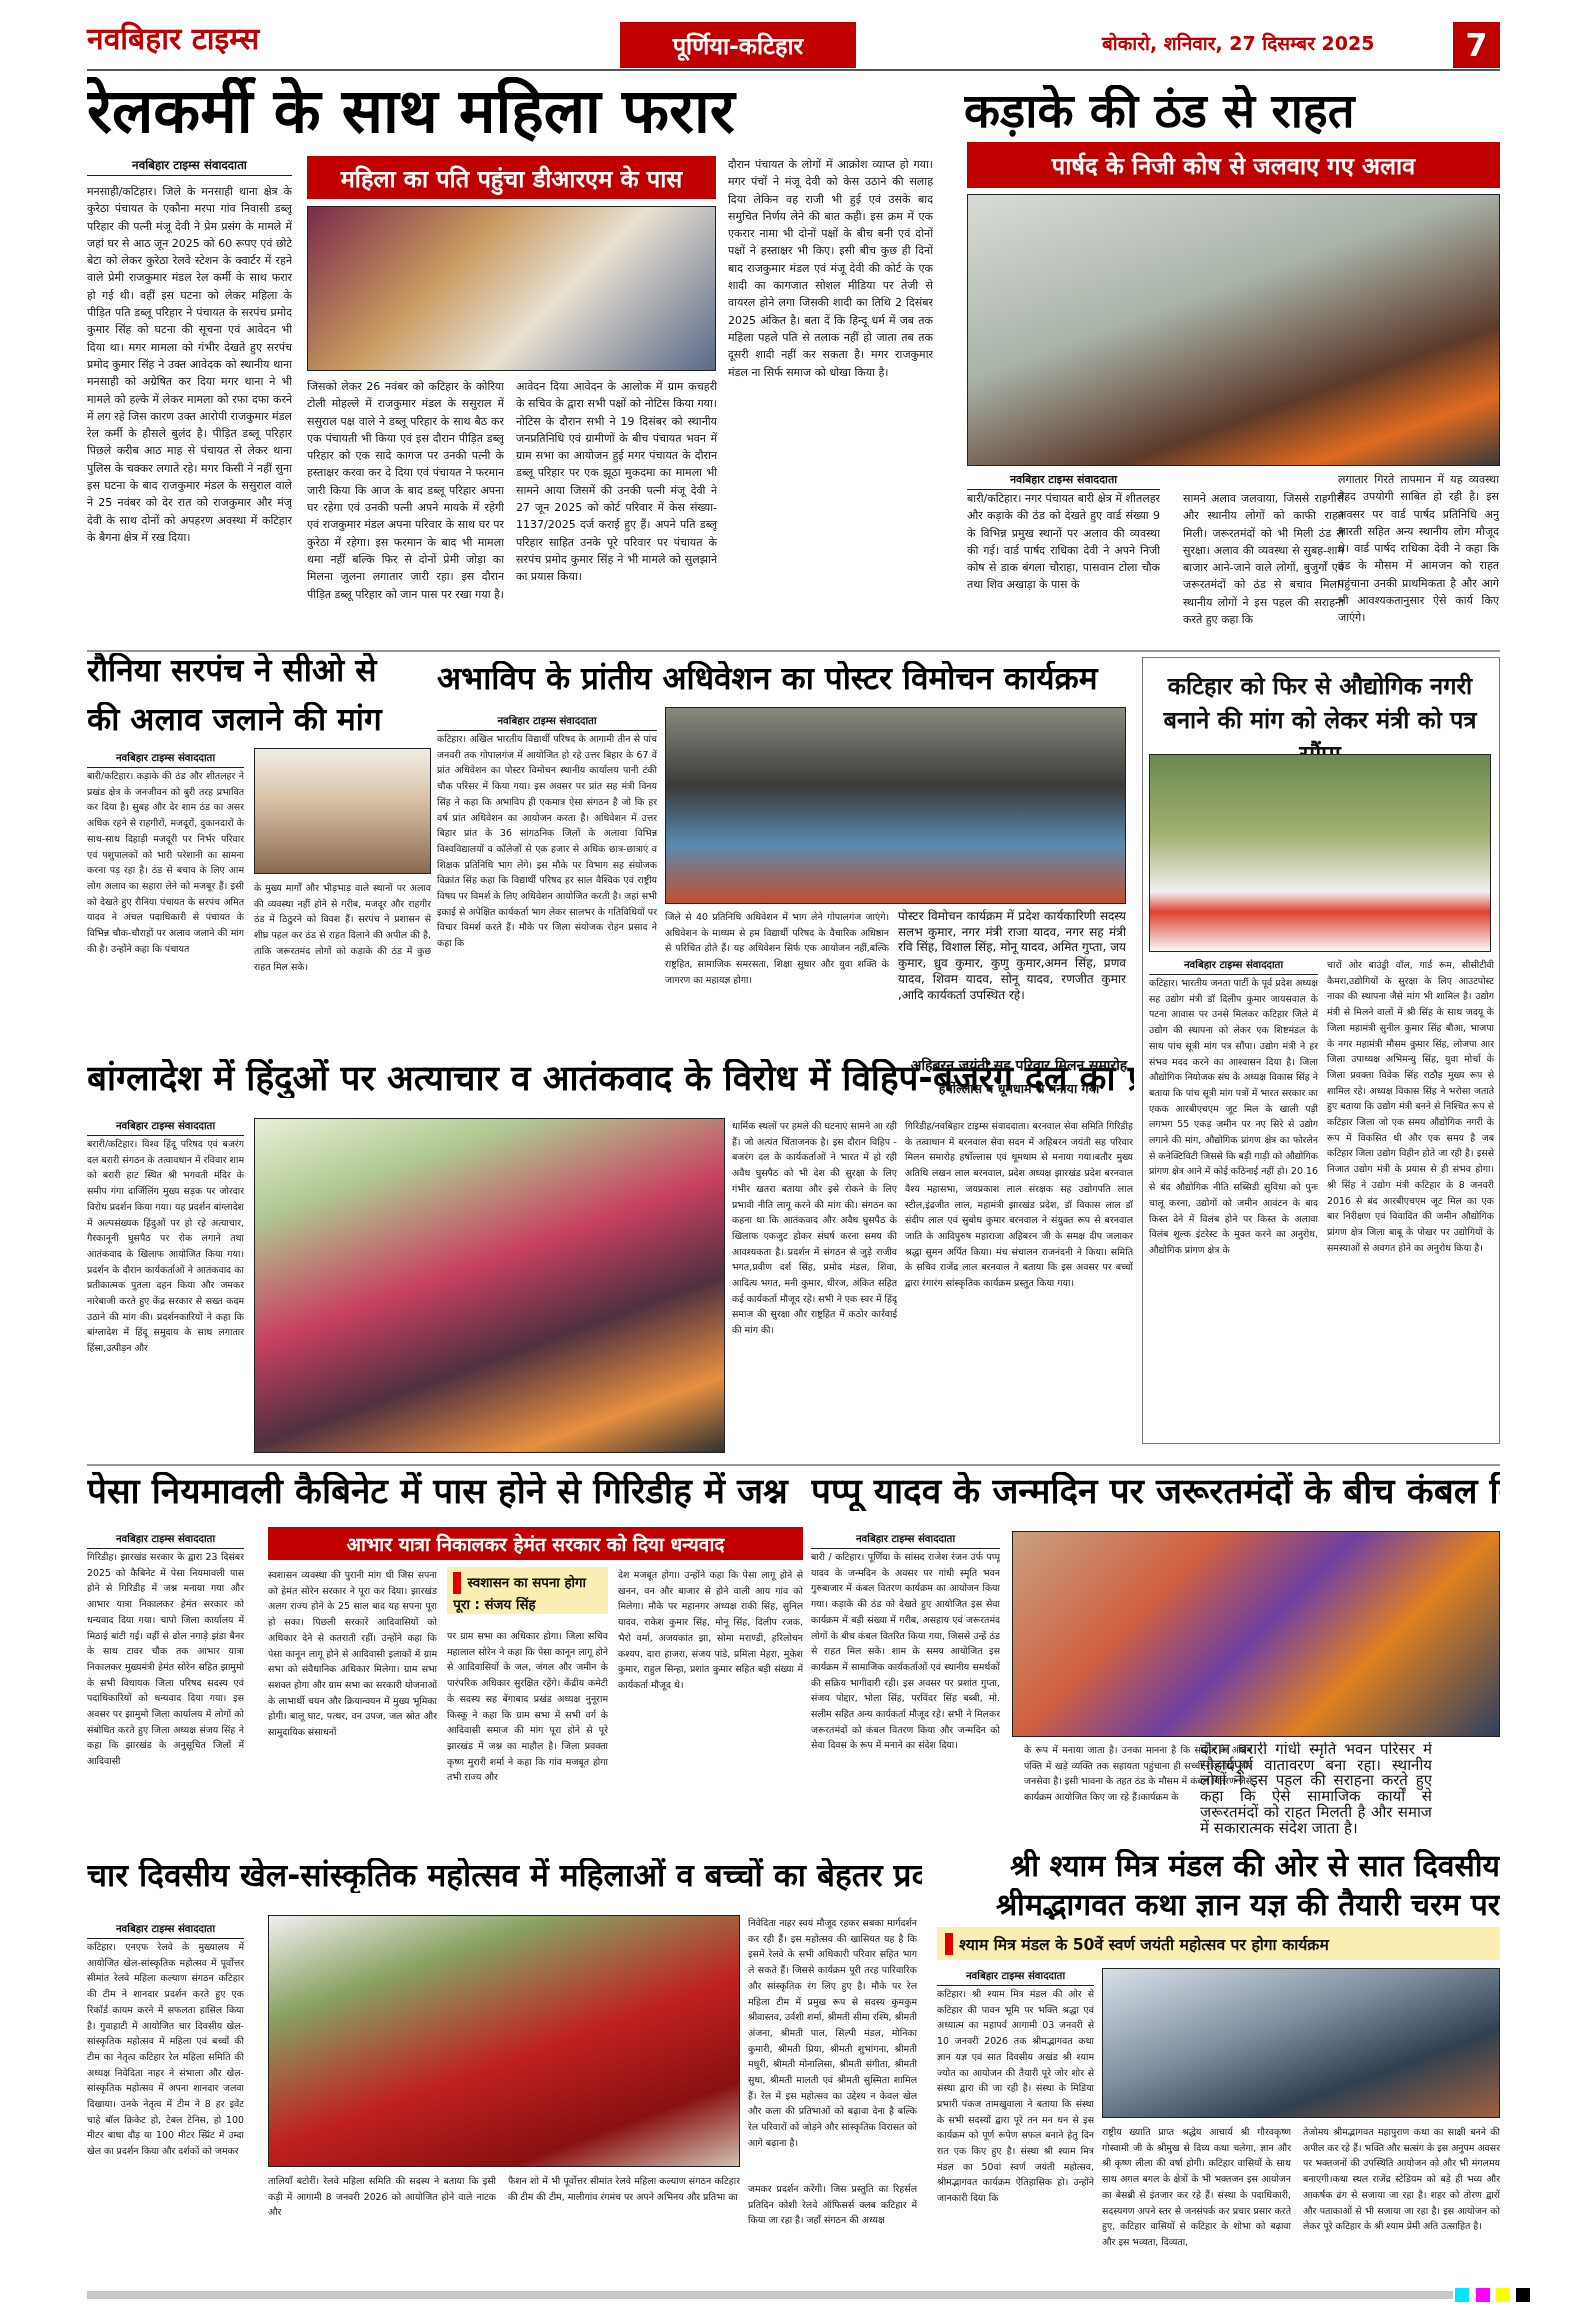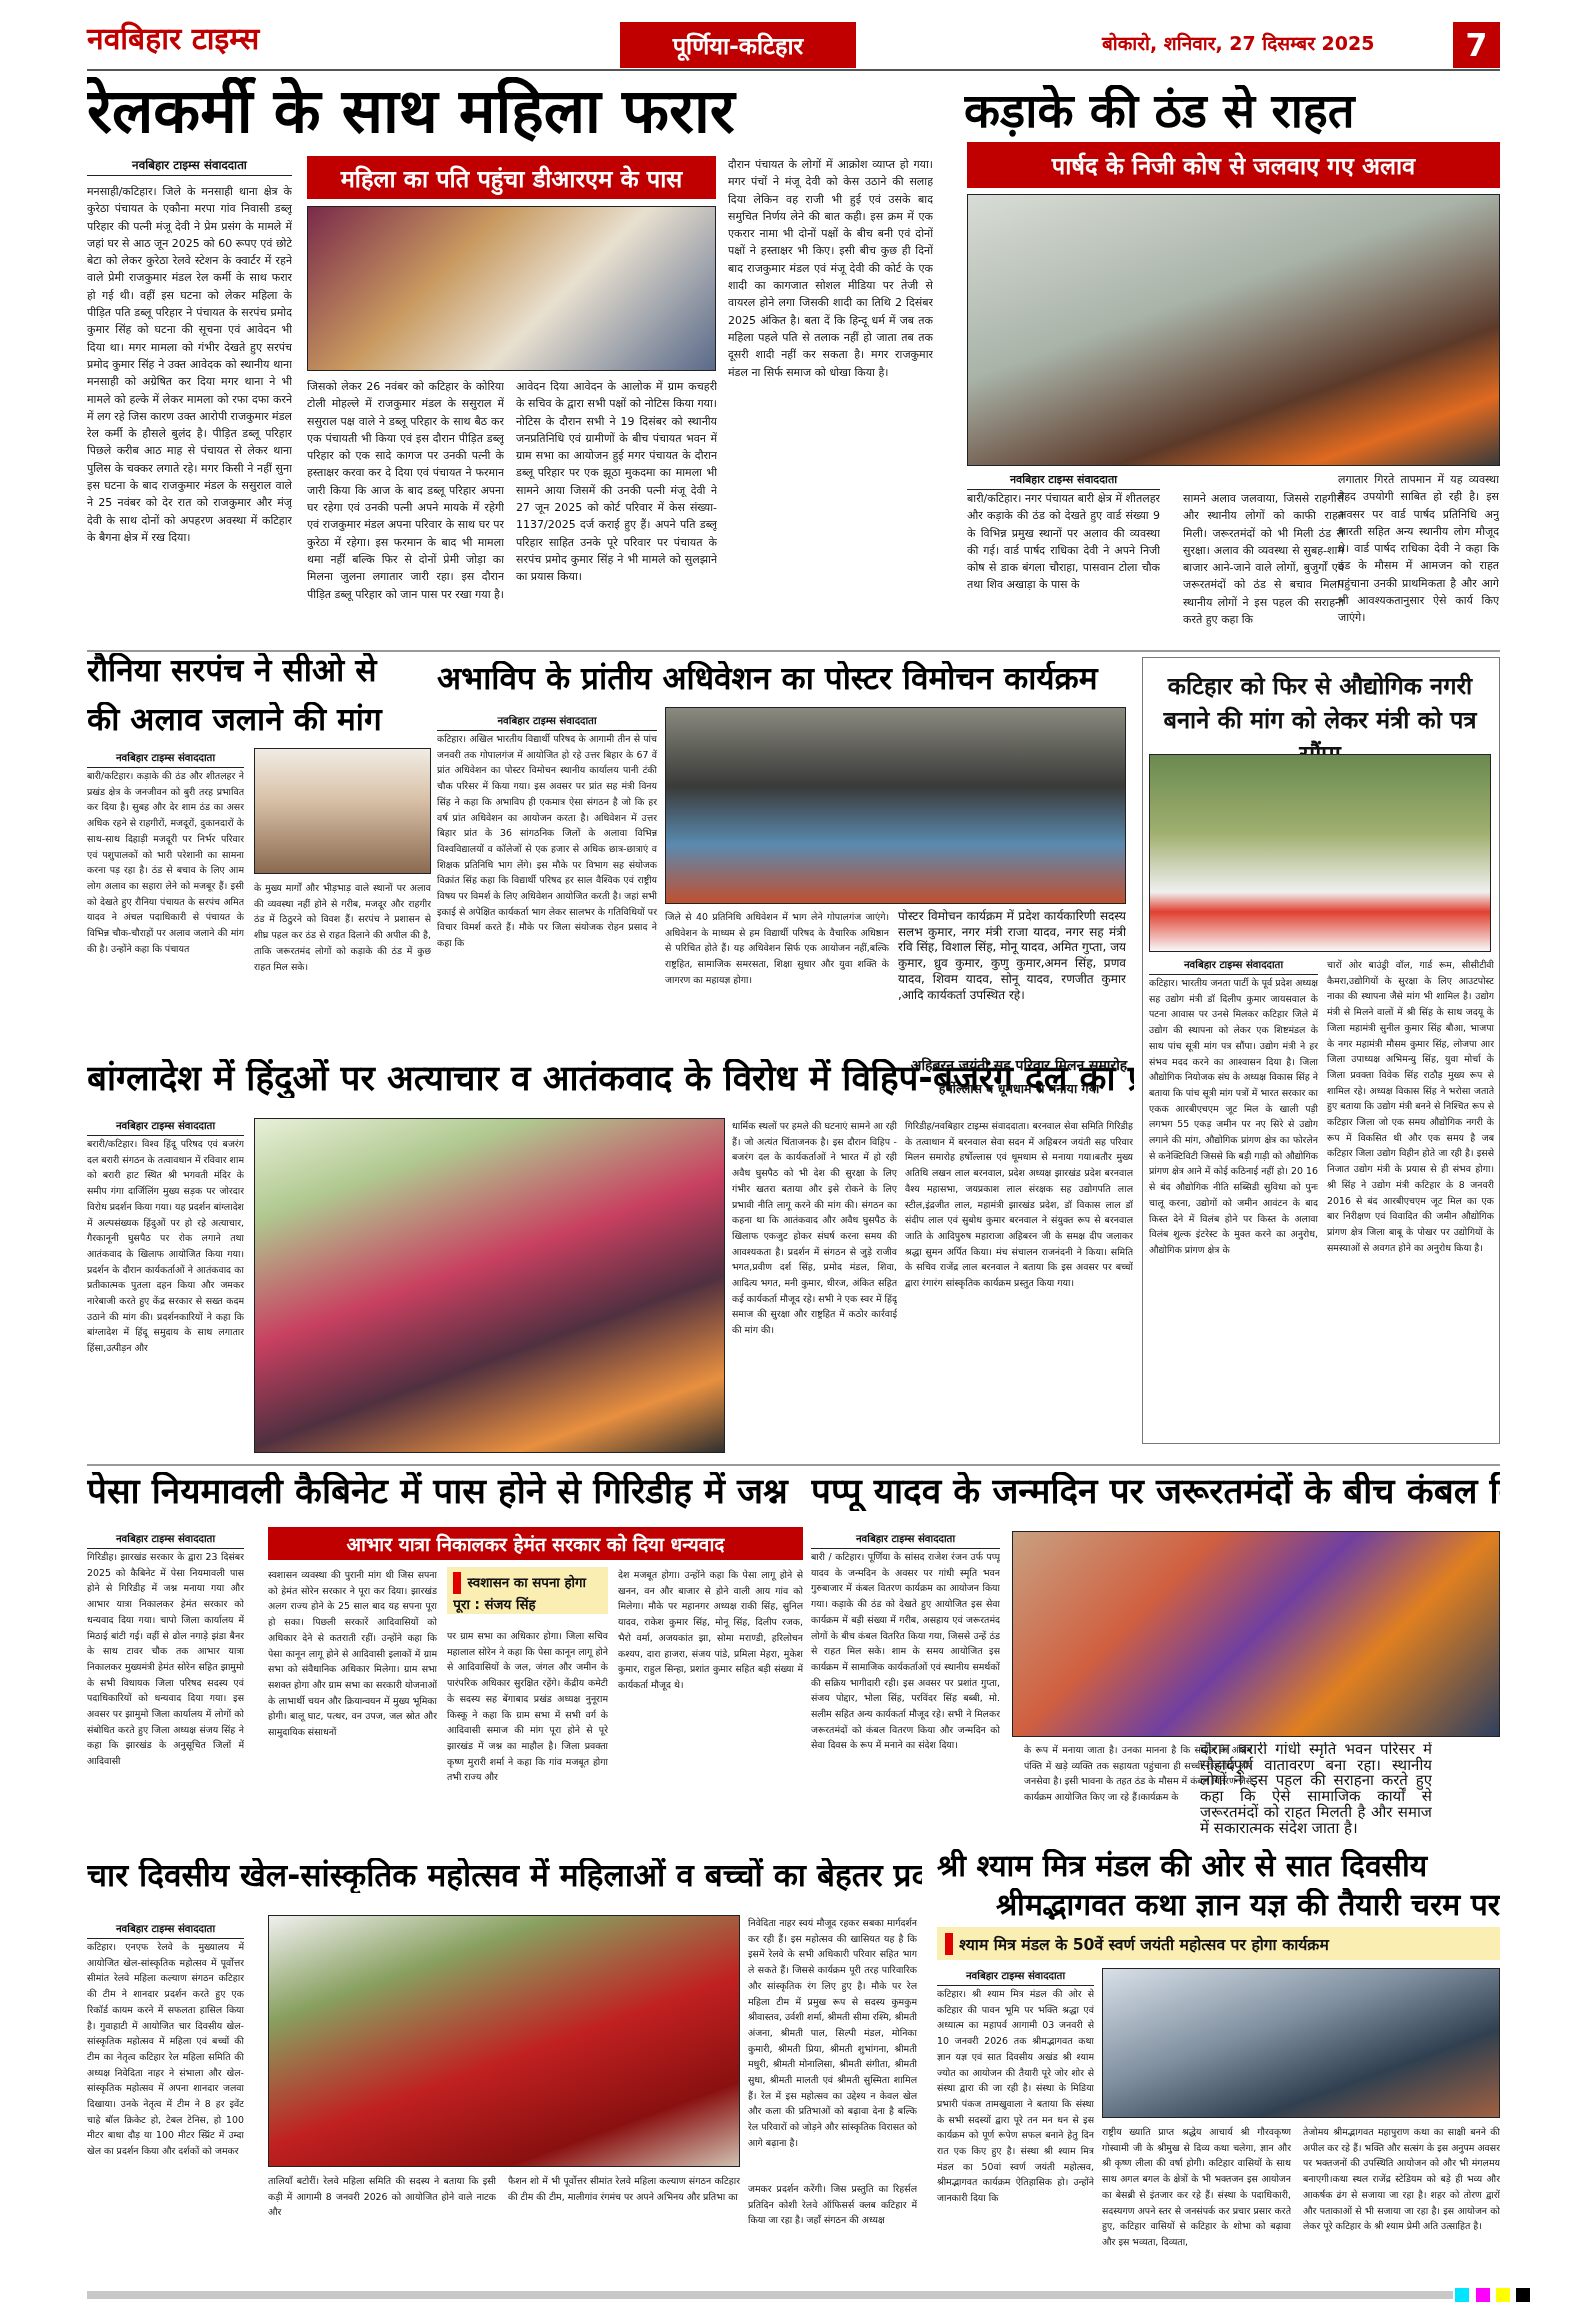--- a/index.html
+++ b/index.html
@@ -90,21 +90,21 @@
 <div class="abs body" style="left:447px;top:1628px;width:161px;height:246px;font-size:9.4px;line-height:15.7px;">पर ग्राम सभा का अधिकार होगा। जिला सचिव महालाल सोरेन ने कहा कि पेसा कानून लागू होने से आदिवासियों के जल, जंगल और जमीन के पारंपरिक अधिकार सुरक्षित रहेंगे। केंद्रीय कमेटी के सदस्य सह बेंगाबाद प्रखंड अध्यक्ष नुनूराम किस्कू ने कहा कि ग्राम सभा में सभी वर्ग के आदिवासी समाज की मांग पूरा होने से पूरे झारखंड में जश्न का माहौल है। जिला प्रवक्ता कृष्ण मुरारी शर्मा ने कहा कि गांव मजबूत होगा तभी राज्य और</div>
 <div class="abs body" style="left:618px;top:1567px;width:185px;height:307px;font-size:9.4px;line-height:15.7px;">देश मजबूत होगा। उन्होंने कहा कि पेसा लागू होने से खनन, वन और बाजार से होने वाली आय गांव को मिलेगा। मौके पर महानगर अध्यक्ष राकी सिंह, सुनिल यादव, राकेश कुमार सिंह, मोनू सिंह, दिलीप रजक, भैरो वर्मा, अजयकांत झा, सोमा मराण्डी, हरिलोचन कश्यप, दारा हाजरा, संजय पांडे, प्रमिला मेहरा, मुकेश कुमार, राहुल सिन्हा, प्रशांत कुमार सहित बड़ी संख्या में कार्यकर्ता मौजूद थे।</div>
 
 <div class="abs hl" style="left:811px;top:1472px;width:689px;font-size:35px;">पप्पू यादव के जन्मदिन पर जरूरतमंदों के बीच कंबल वितरण</div>
 <div class="abs byline" style="left:811px;top:1531px;width:189px;font-size:10.2px;">नवबिहार टाइम्स संवाददाता</div>
 <div class="abs body" style="left:811px;top:1549px;width:189px;height:324px;font-size:9.4px;line-height:15.7px;">बारी / कटिहार। पूर्णिया के सांसद राजेश रंजन उर्फ पप्पू यादव के जन्मदिन के अवसर पर गांधी स्मृति भवन गुरुबाजार में कंबल वितरण कार्यक्रम का आयोजन किया गया। कड़ाके की ठंड को देखते हुए आयोजित इस सेवा कार्यक्रम में बड़ी संख्या में गरीब, असहाय एवं जरूरतमंद लोगों के बीच कंबल वितरित किया गया, जिससे उन्हें ठंड से राहत मिल सके। शाम के समय आयोजित इस कार्यक्रम में सामाजिक कार्यकर्ताओं एवं स्थानीय समर्थकों की सक्रिय भागीदारी रही। इस अवसर पर प्रशांत गुप्ता, संजय पोद्दार, भोला सिंह, परविंदर सिंह बब्बी, मो. सलीम सहित अन्य कार्यकर्ता मौजूद रहे। सभी ने मिलकर जरूरतमंदों को कंबल वितरण किया और जन्मदिन को सेवा दिवस के रूप में मनाने का संदेश दिया।</div>
 <div class="abs photo" style="left:1012px;top:1531px;width:488px;height:206px;background:linear-gradient(135deg,#c8a080 0%,#d06040 30%,#7040a0 50%,#e08020 70%,#304060 100%);"></div>
 <div class="abs body" style="left:1024px;top:1742px;width:228px;height:102px;font-size:9.4px;line-height:15.7px;">के रूप में मनाया जाता है। उनका मानना है कि समाज के अंतिम पंक्ति में खड़े व्यक्ति तक सहायता पहुंचाना ही सच्ची राजनीति और जनसेवा है। इसी भावना के तहत ठंड के मौसम में कंबल वितरण जैसे कार्यक्रम आयोजित किए जा रहे हैं।कार्यक्रम के</div>
 <div class="abs body" style="left:1200px;top:1742px;width:232px;height:102px;font-size:15px;line-height:15.7px;">दौरान बरारी गांधी स्मृति भवन परिसर में सौहार्दपूर्ण वातावरण बना रहा। स्थानीय लोगों ने इस पहल की सराहना करते हुए कहा कि ऐसे सामाजिक कार्यों से जरूरतमंदों को राहत मिलती है और समाज में सकारात्मक संदेश जाता है।</div>
 
-<div class="abs hl" style="left:937px;top:1849px;width:563px;font-size:30px;text-align:left;">श्री श्याम मित्र मंडल की ओर से सात दिवसीय</div>
+<div class="abs hl" style="left:937px;top:1849px;width:563px;font-size:30px;text-align:right;">श्री श्याम मित्र मंडल की ओर से सात दिवसीय</div>
 <div class="abs hl" style="left:937px;top:1888px;width:563px;font-size:30px;text-align:right;">श्रीमद्भागवत कथा ज्ञान यज्ञ की तैयारी चरम पर</div>
 <div class="abs yellow" style="left:937px;top:1927px;width:563px;height:33px;padding:0 7.9px;font-size:15.7px;font-weight:bold;display:flex;align-items:center;white-space:nowrap;overflow:hidden;">
   <span class="bullet"></span>
     <span>श्याम मित्र मंडल के 50वें स्वर्ण जयंती महोत्सव पर होगा कार्यक्रम</span>
 </div>
 <div class="abs byline" style="left:937px;top:1968px;width:157px;font-size:10.2px;">नवबिहार टाइम्स संवाददाता</div>
 <div class="abs body" style="left:937px;top:1986px;width:157px;height:303px;font-size:9.4px;line-height:15.7px;">कटिहार। श्री श्याम मित्र मंडल की ओर से कटिहार की पावन भूमि पर भक्ति श्रद्धा एवं अध्यात्म का महापर्व आगामी 03 जनवरी से 10 जनवरी 2026 तक श्रीमद्भागवत कथा ज्ञान यज्ञ एवं सात दिवसीय अखंड श्री श्याम ज्योत का आयोजन की तैयारी पूरे जोर शोर से संस्था द्वारा की जा रही है। संस्था के मिडिया प्रभारी पंकज तामखुवाला ने बताया कि संस्था के सभी सदस्यों द्वारा पूरे तन मन धन से इस कार्यक्रम को पूर्ण रूपेण सफल बनाने हेतु दिन रात एक किए हुए है। संस्था श्री श्याम मित्र मंडल का 50वां स्वर्ण जयंती महोत्सव, श्रीमद्भागवत कार्यक्रम ऐतिहासिक हो। उन्होंने जानकारी दिया कि</div>
 <div class="abs photo" style="left:1102px;top:1968px;width:398px;height:150px;background:linear-gradient(160deg,#d8e0e8 0%,#8090a0 40%,#304050 70%,#a06040 100%);"></div>
 <div class="abs body" style="left:1102px;top:2124px;width:189px;height:165px;font-size:9.4px;line-height:15.7px;">राष्ट्रीय ख्याति प्राप्त श्रद्धेय आचार्य श्री गौरवकृष्ण गोस्वामी जी के श्रीमुख से दिव्य कथा चलेगा, ज्ञान और श्री कृष्ण लीला की वर्षा होगी। कटिहार वासियों के साथ साथ अगल बगल के क्षेत्रों के भी भक्तजन इस आयोजन का बेसब्री से इंतजार कर रहे हैं। संस्था के पदाधिकारी, सदस्यगण अपने स्तर से जनसंपर्क कर प्रचार प्रसार करते हुए, कटिहार वासियों से कटिहार के शोभा को बढ़ावा और इस भव्यता, दिव्यता,</div>
 <div class="abs body" style="left:1303px;top:2124px;width:197px;height:165px;font-size:9.4px;line-height:15.7px;">तेजोमय श्रीमद्भागवत महापुराण कथा का साक्षी बनने की अपील कर रहे हैं। भक्ति और सत्संग के इस अनुपम अवसर पर भक्तजनों की उपस्थिति आयोजन को और भी मंगलमय बनाएगी।कथा स्थल राजेंद्र स्टेडियम को बड़े ही भव्य और आकर्षक ढंग से सजाया जा रहा है। शहर को तोरण द्वारों और पताकाओं से भी सजाया जा रहा है। इस आयोजन को लेकर पूरे कटिहार के श्री श्याम प्रेमी अति उत्साहित है।</div>

